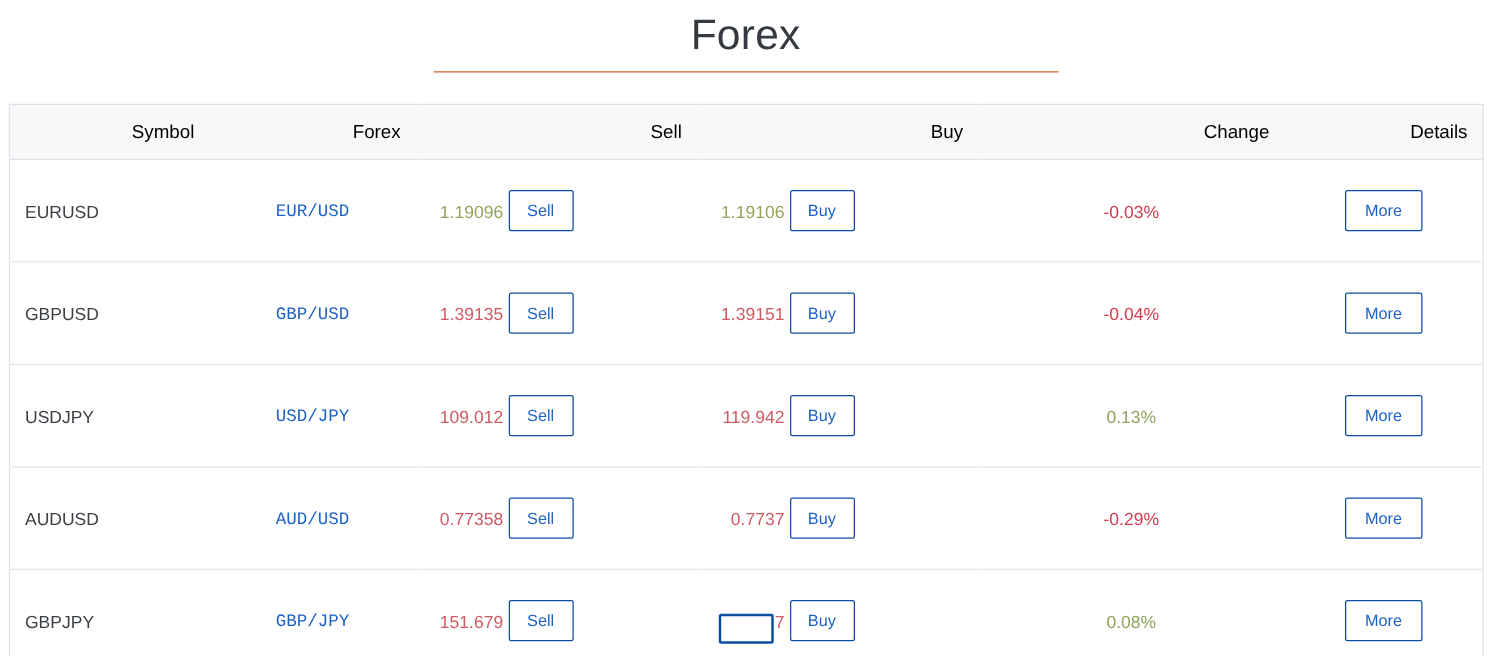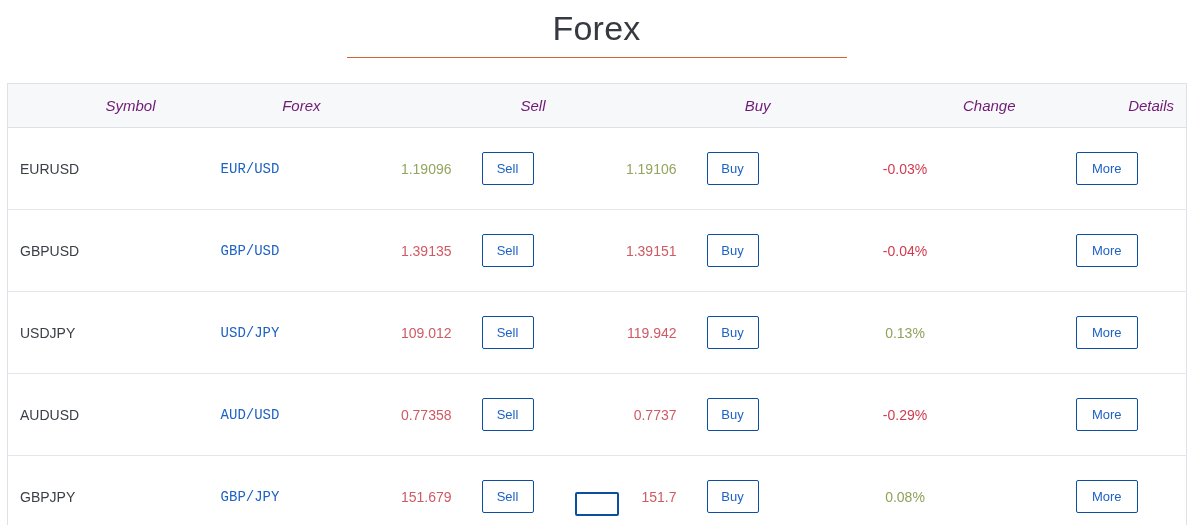--- a/index.html
+++ b/index.html
@@ -54,26 +54,25 @@
     table-layout: fixed;
     border: 1px solid #dee2e6;
     background: #fff;
   }
   table.quotes thead tr {
     background: #f7f8fa;
   }
   table.quotes thead th {
     font-size: 15px;
     font-weight: 400;
-    color: #701a75;
+    color: #000000;
     padding: 13px 12px;
     border-bottom: 1px solid #dee2e6;
     text-align: right;
     white-space: nowrap;
-    font-style: italic;
   }
   table.quotes tbody td {
     padding: 14px 12px;
     font-size: 14px;
     border-bottom: 1px solid #e3e6ea;
     vertical-align: middle;
     white-space: nowrap;
   }
   table.quotes tbody tr:last-child td {
     border-bottom: none;
@@ -110,22 +109,21 @@
     font-size: 14px;
     font-family: Liberation Mono, monospace;
   }
   td.c-price {
     text-align: right;
     padding: 0;
   }
   .price-cell-inner {
     display: flex;
     align-items: center;
-    justify-content: flex-end;
-    gap: 30px;
+    gap: 4px;
     padding: 10px 12px 10px 0;
   }
   .price-val {
     font-size: 14px;
     min-width: 58px;
     text-align: right;
   }
   .price-up   { color: #93a55f; }
   .price-down { color: #cf5a63; }
 

